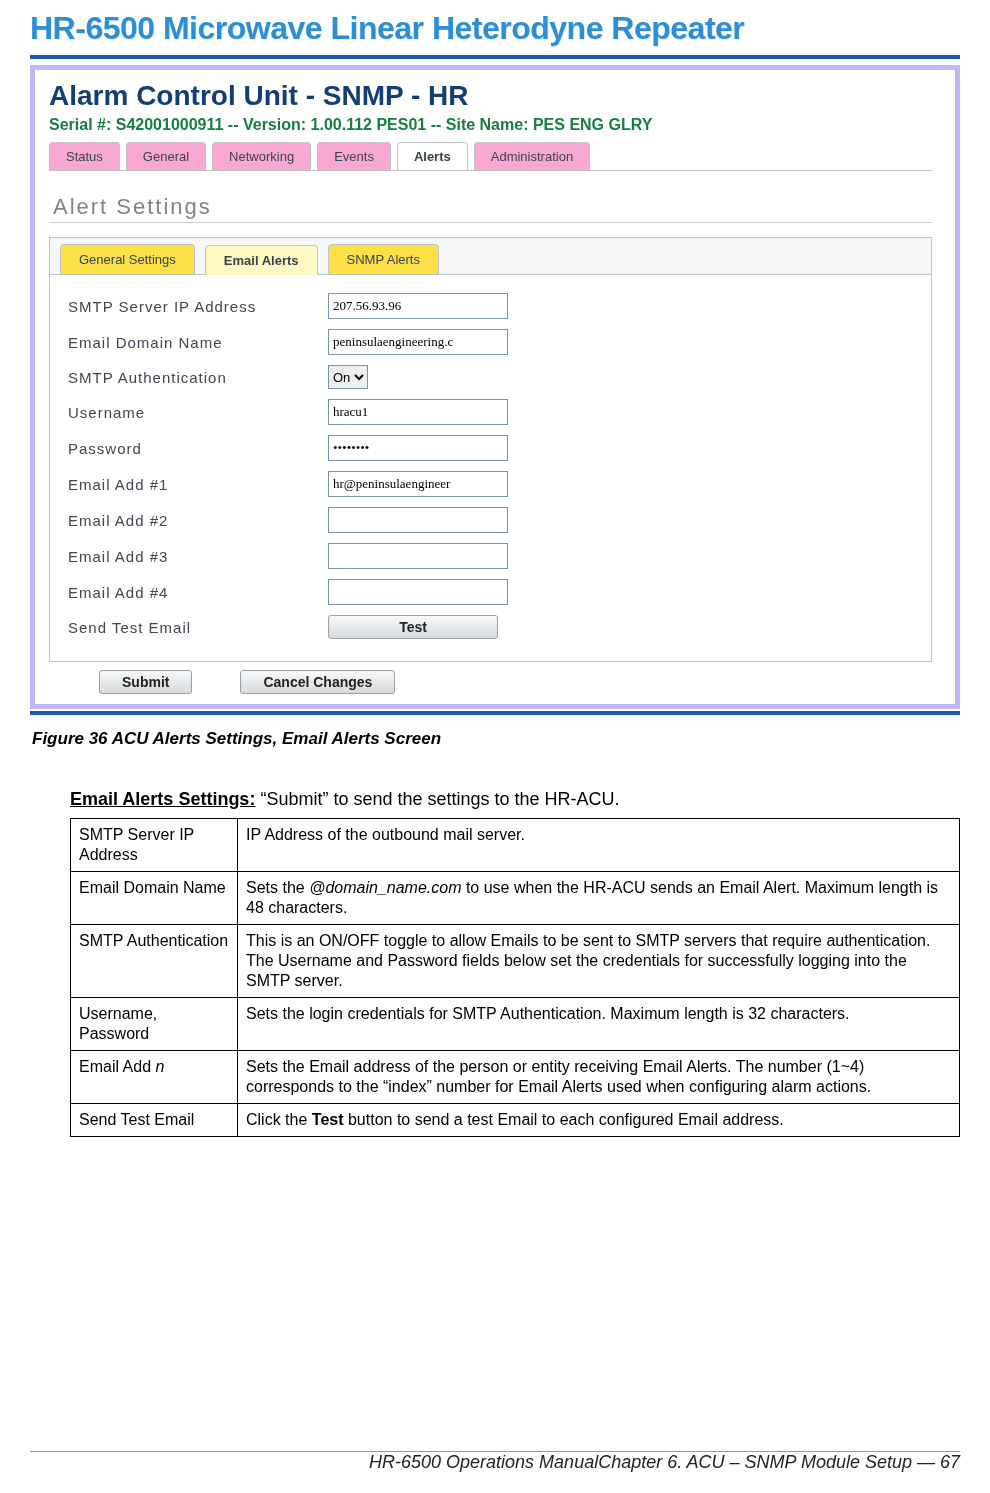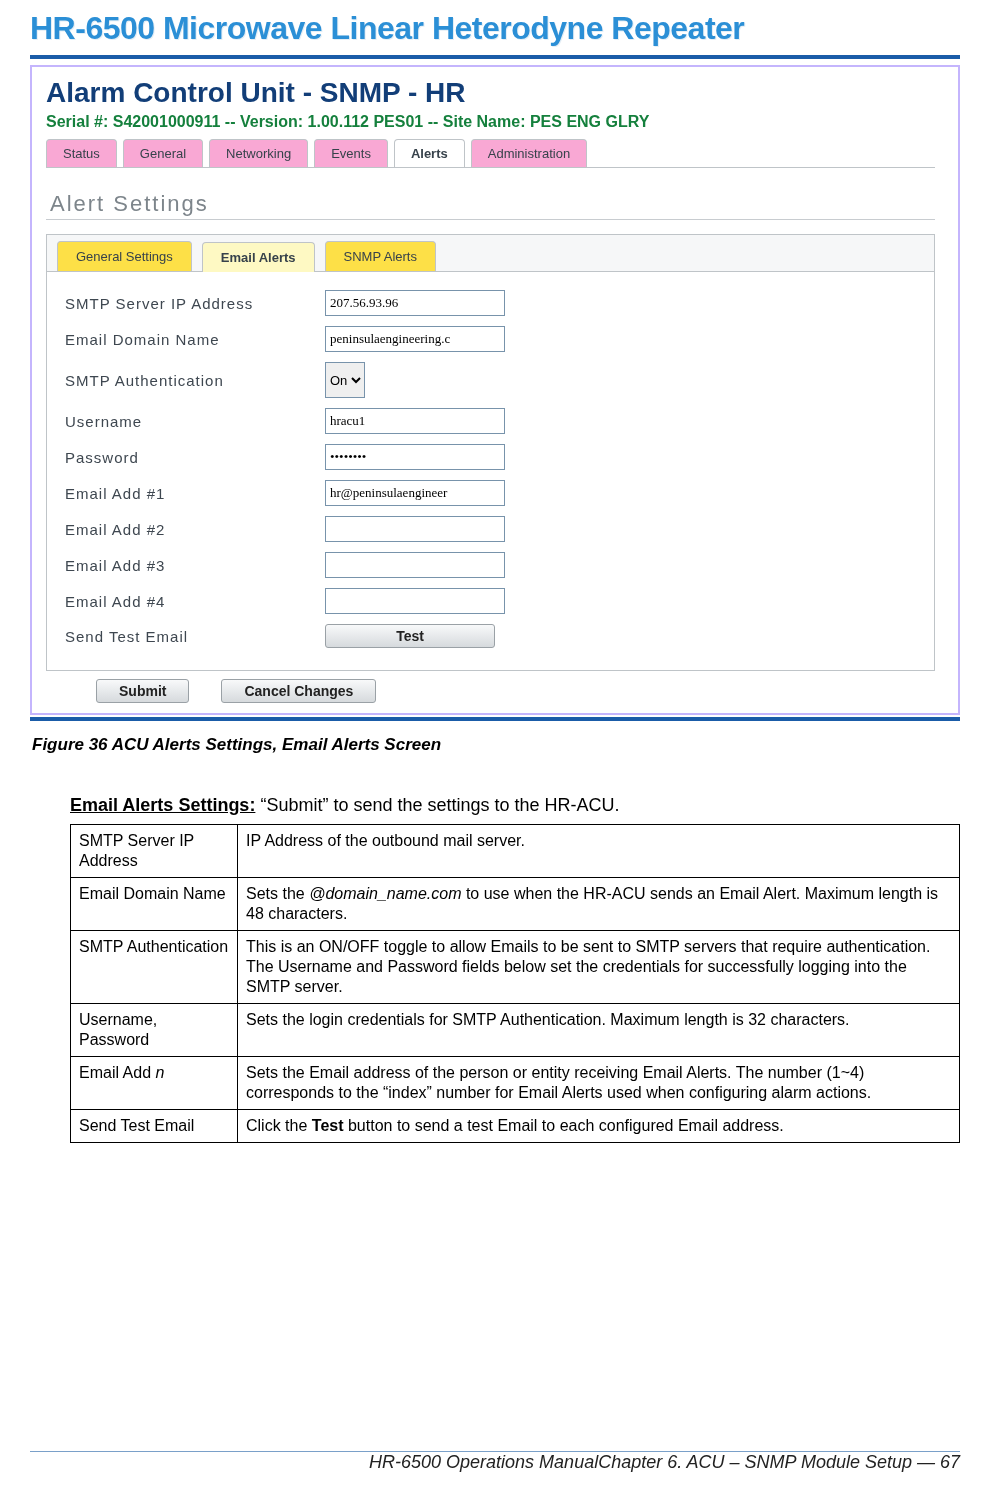--- a/index.html
+++ b/index.html
@@ -1,39 +1,39 @@
 <!DOCTYPE html>
 <html><head>
 <meta charset="utf-8">
 <style>
   html,body{margin:0;padding:0;background:#fff;color:#000;font-family:Arial,Helvetica,sans-serif}
   .page{width:990px;height:1493px;position:relative;box-sizing:border-box;padding:10px 30px 0 30px}
   .doc-title{font-size:32px;font-weight:bold;color:#2b8fd6;text-shadow:1px 1px 0 #e4eef5;margin:0 0 8px 0;letter-spacing:-.5px}
   .rule{height:4px;background:#1a5ca8;margin:0 0 6px 0}
   
-  .shot{border:2px solid #c4b5fd;background:#fff;padding:8px 23px 10px 14px;position:relative}
+  .shot{border:5px solid #c4b5fd;background:#fff;padding:8px 23px 10px 14px;position:relative}
   .shot .acu-title{font-family:Verdana,Geneva,sans-serif;font-size:28px;font-weight:bold;color:#123e78;margin:2px 0 4px 0}
   .shot .meta{font-family:Verdana,Geneva,sans-serif;font-weight:bold;color:#15803d;font-size:16px;margin-bottom:4px}
   .tabstrip{display:flex;border-bottom:1px solid #bfc4c8;background:#fff;margin-top:2px}
   .tab{border:1px solid #bfc4c8;border-bottom:none;border-radius:4px 4px 0 0;background:#f9a8d4;color:#37424b;font-family:Verdana,Geneva,sans-serif;font-size:13px;padding:6px 16px;margin-right:6px;margin-top:4px}
   .tab.sel{background:#fff;font-weight:bold}
   .section{margin-top:23px}
   .section-title{font-family:Verdana,Geneva,sans-serif;color:#7d858b;font-size:22px;letter-spacing:2px;border-bottom:1px solid #c8ccd0;padding:0 0 2px 4px;margin-bottom:14px}
   .subtabwrap{border:1px solid #bfc4c8;background:#fff}
   .subtabstrip{display:flex;border-bottom:1px solid #bfc4c8;background:#f6f7f8;padding-top:6px;padding-left:10px}
   .subtab{border:1px solid #bfc4c8;border-bottom:none;border-radius:4px 4px 0 0;background:#fde047;color:#37424b;font-family:Verdana,Geneva,sans-serif;font-size:13px;padding:7px 18px;margin-right:10px}
   .subtab.sel{background:#fef9c3;font-weight:bold;position:relative;top:1px}
   .formarea{padding:18px 10px 12px 18px}
   .frow{display:flex;align-items:center;margin-bottom:10px}
   .flabel{width:260px;font-family:Verdana,Geneva,sans-serif;color:#3e4750;font-size:15px;letter-spacing:1px}
   .finput{border:1px solid #7893ab;height:20px;width:170px;font-family:Liberation Serif, serif;font-size:13px;padding:2px 4px;box-sizing:content-box}
-  .fselect{border:1px solid #7893ab;height:36px;font-family:Verdana,Geneva,sans-serif;font-size:13px}
+  .fselect{border:1px solid #7893ab;height:24px;font-family:Verdana,Geneva,sans-serif;font-size:13px}
   .btn{font-family:Verdana,Geneva,sans-serif;font-weight:bold;font-size:14px;color:#222;background:linear-gradient(#f8f9fa,#d6dadd);border:1px solid #9aa1a6;border-radius:3px;padding:3px 22px;cursor:pointer}
   .btn.wide{width:170px;text-align:center;display:inline-block}
-  .buttonrow{display:flex;gap:32px;padding:8px 0 0 50px}
+  .buttonrow{display:flex;gap:48px;padding:8px 0 0 50px}
   
   .caption{font-style:italic;font-weight:bold;font-size:17px;margin:14px 0 40px 2px}
   .settings-lead{font-size:18px;margin:0 0 8px 40px}
   .settings-lead .u{font-weight:bold;text-decoration:underline}
   table.desc{border-collapse:collapse;margin-left:40px;width:890px}
   table.desc td{border:1px solid #000;font-size:16px;padding:6px 8px;vertical-align:top;line-height:1.25}
   table.desc td.k{width:150px}
   .ital{font-style:italic}
   .bold{font-weight:bold}
   .footer{position:absolute;left:30px;right:30px;bottom:20px;border-top:1px solid #7aa0c9;padding-top:0;display:flex;justify-content:flex-end;font-style:italic;font-size:18px;color:#222}

